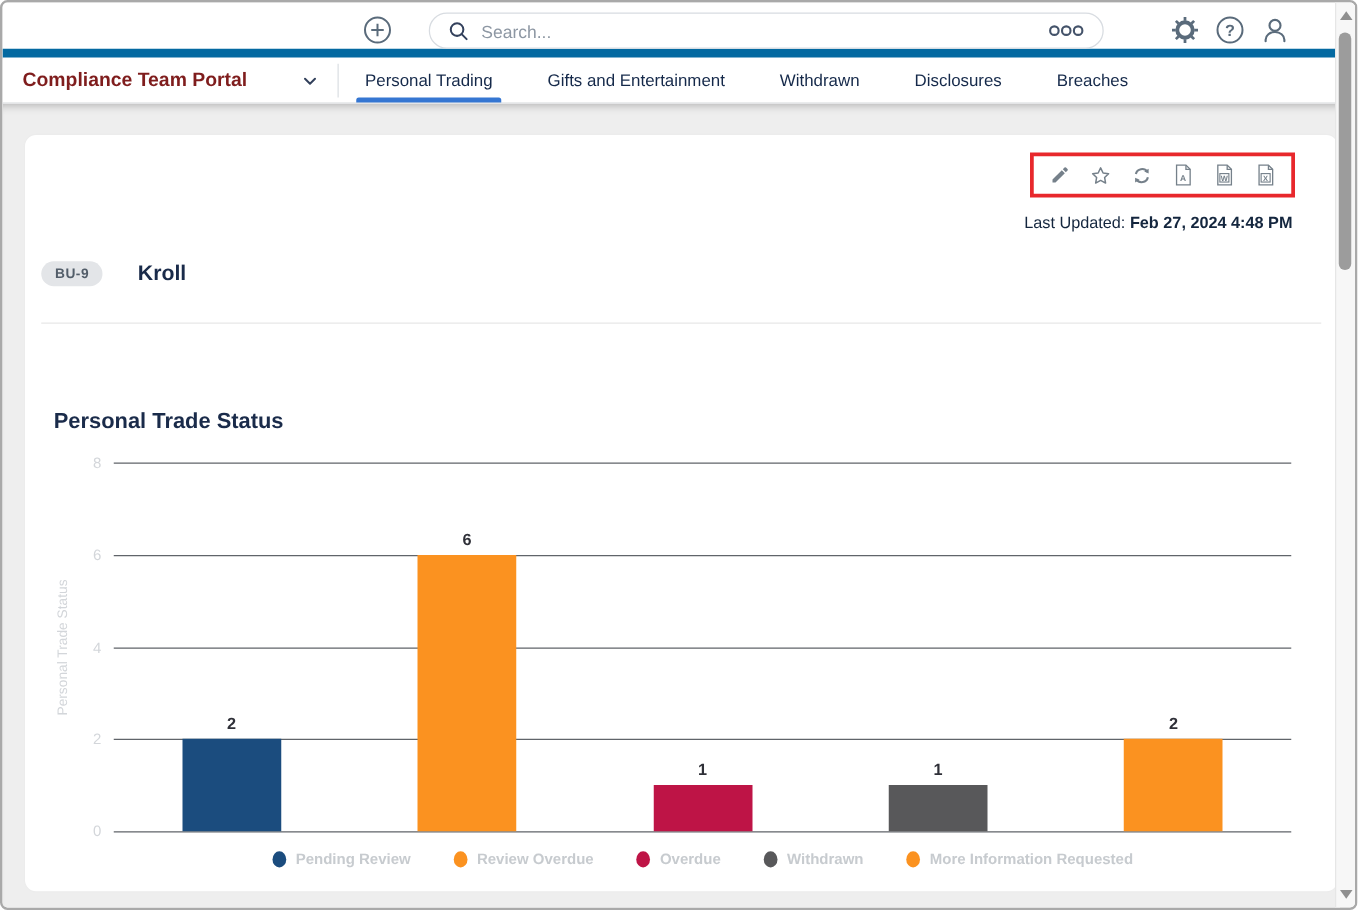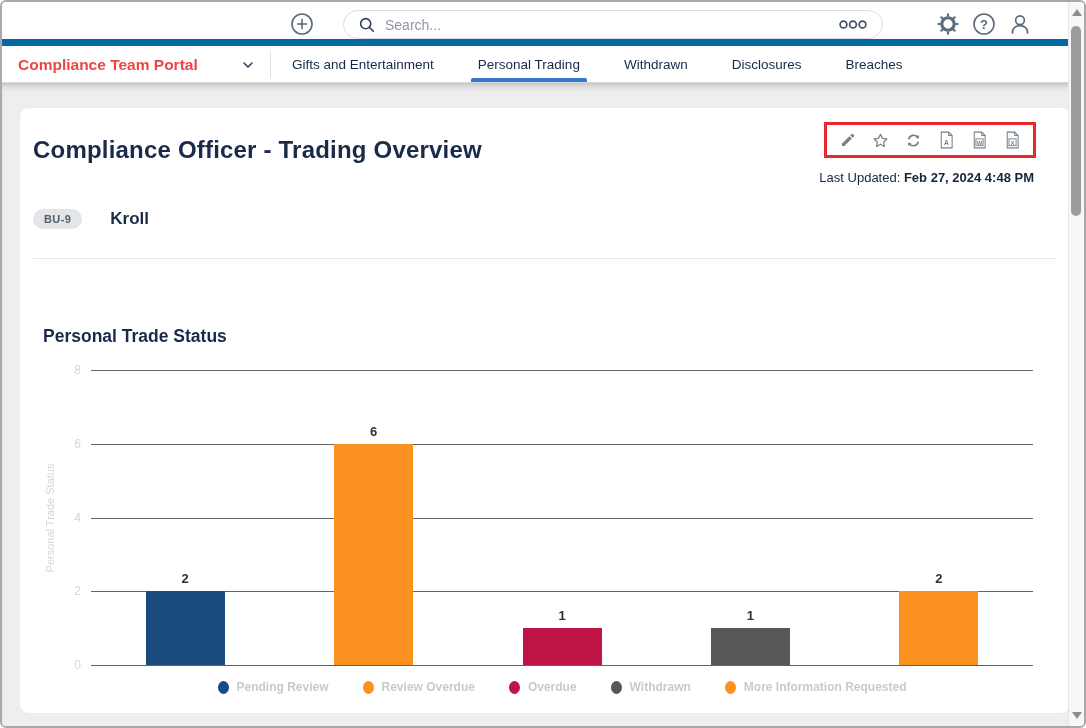--- a/index.html
+++ b/index.html
@@ -20,21 +20,21 @@
     margin-left: 9px; background: transparent; font-family: "Liberation Sans", sans-serif; }
   .search-pill input::placeholder { color: #8d97a3; }
   .topbar-right-icon { position: absolute; top: 10px; width: 24px; height: 24px; cursor: pointer; }
   .gear-pos { left: 934px; } .help-pos { left: 970px; } .user-pos { left: 1006px; }
 
   
   .navbar { position: absolute; left: 0; top: 45px; width: 100%; height: 36px; background: #fff;
     border-bottom: 1px solid #d6d9dc; }
   .portal-select { position: absolute; left: 0; top: 0; width: 268px; height: 100%;
     display: flex; align-items: center; padding: 0 14px 0 16px; cursor: pointer; }
-  .portal-title { font-size: 15.5px; font-weight: bold; color: #ef4444; flex: 1; }
+  .portal-title { font-size: 15.5px; font-weight: bold; color: #7f1d1d; flex: 1; }
   .nav-divider { position: absolute; left: 268px; top: 4px; bottom: 4px; width: 1px; background: #dcdfe3; }
   .tabs { position: absolute; left: 268px; top: 0; height: 100%; display: flex;
     align-items: center; padding-left: 15px; gap: 30px; }
   .tab { position: relative; height: 100%; display: flex; align-items: center; padding: 0 7px;
     font-size: 13.5px; color: #15294a; cursor: pointer; white-space: nowrap; }
   .tab.active::after { content: ""; position: absolute; left: 0; right: 0; bottom: 0; height: 4px;
     background: #3576d2; border-radius: 2px 2px 0 0; }
 
   
   .main-bg { position: absolute; left: 0; top: 81px; width: 1070px; height: 647px; background: #eeeeee;
@@ -158,32 +158,31 @@
 
   <div class="navbar">
     <div class="portal-select">
       <span class="portal-title">Compliance Team Portal</span>
       <svg width="16" height="16" viewBox="0 0 24 24">
         <polyline points="6,9 12,15 18,9" fill="none" stroke="#33415c" stroke-width="2.4" stroke-linecap="round" stroke-linejoin="round"></polyline>
       </svg>
     </div>
     <div class="nav-divider"></div>
     <div class="tabs">
+      <div class="tab active">Personal Trading</div>
       <div class="tab">Gifts and Entertainment</div>
-      <div class="tab active">Personal Trading</div>
       <div class="tab">Withdrawn</div>
       <div class="tab">Disclosures</div>
       <div class="tab">Breaches</div>
     </div>
   </div>
 
   <div class="main-bg">
     <div class="card">
 
-      <div class="page-title">Compliance Officer - Trading Overview</div>
 
       <div class="toolbar-box">
         <span class="tool-btn">
           <svg width="16" height="16" viewBox="0 0 24 24">
             <path d="M3 17.4 V21 h3.6 L17.8 9.8 14.2 6.2 Z" fill="currentColor"></path>
             <path d="M15.4 5 l2-2 a1.3 1.3 0 0 1 1.8 0 l1.8 1.8 a1.3 1.3 0 0 1 0 1.8 l-2 2 Z" fill="currentColor"></path>
           </svg>
         </span>
         <span class="tool-btn">
           <svg width="17" height="17" viewBox="0 0 24 24">

